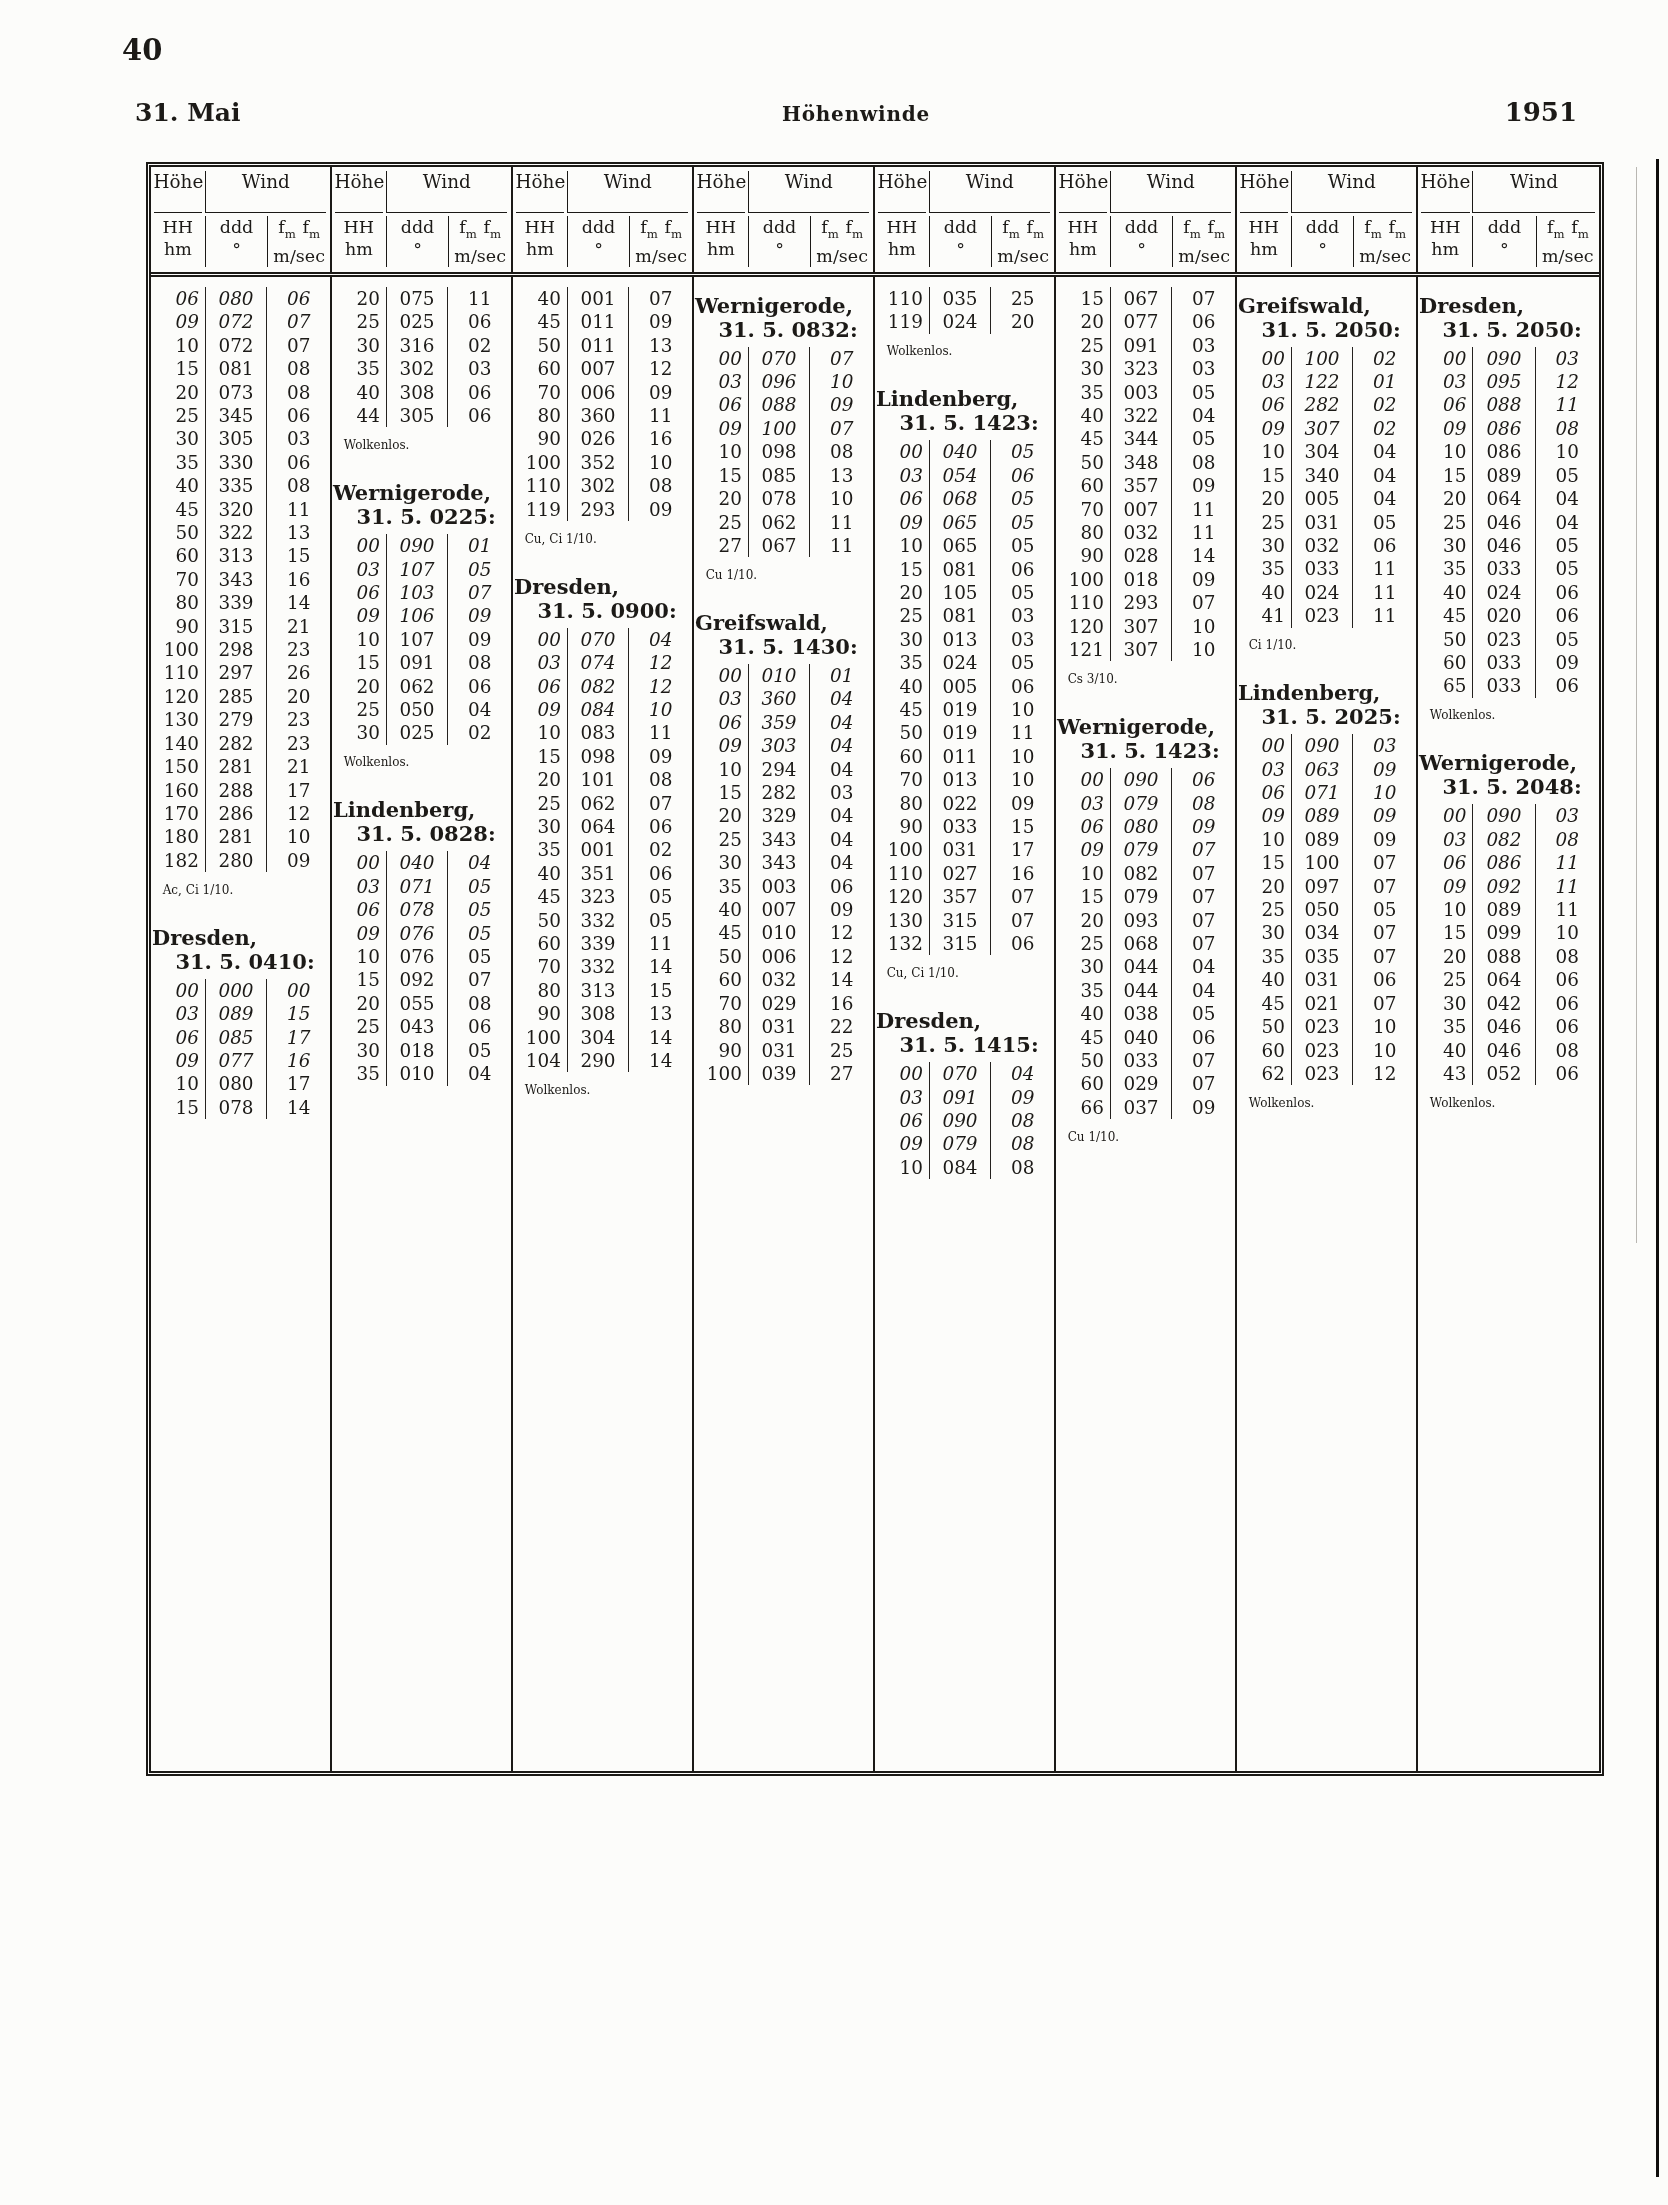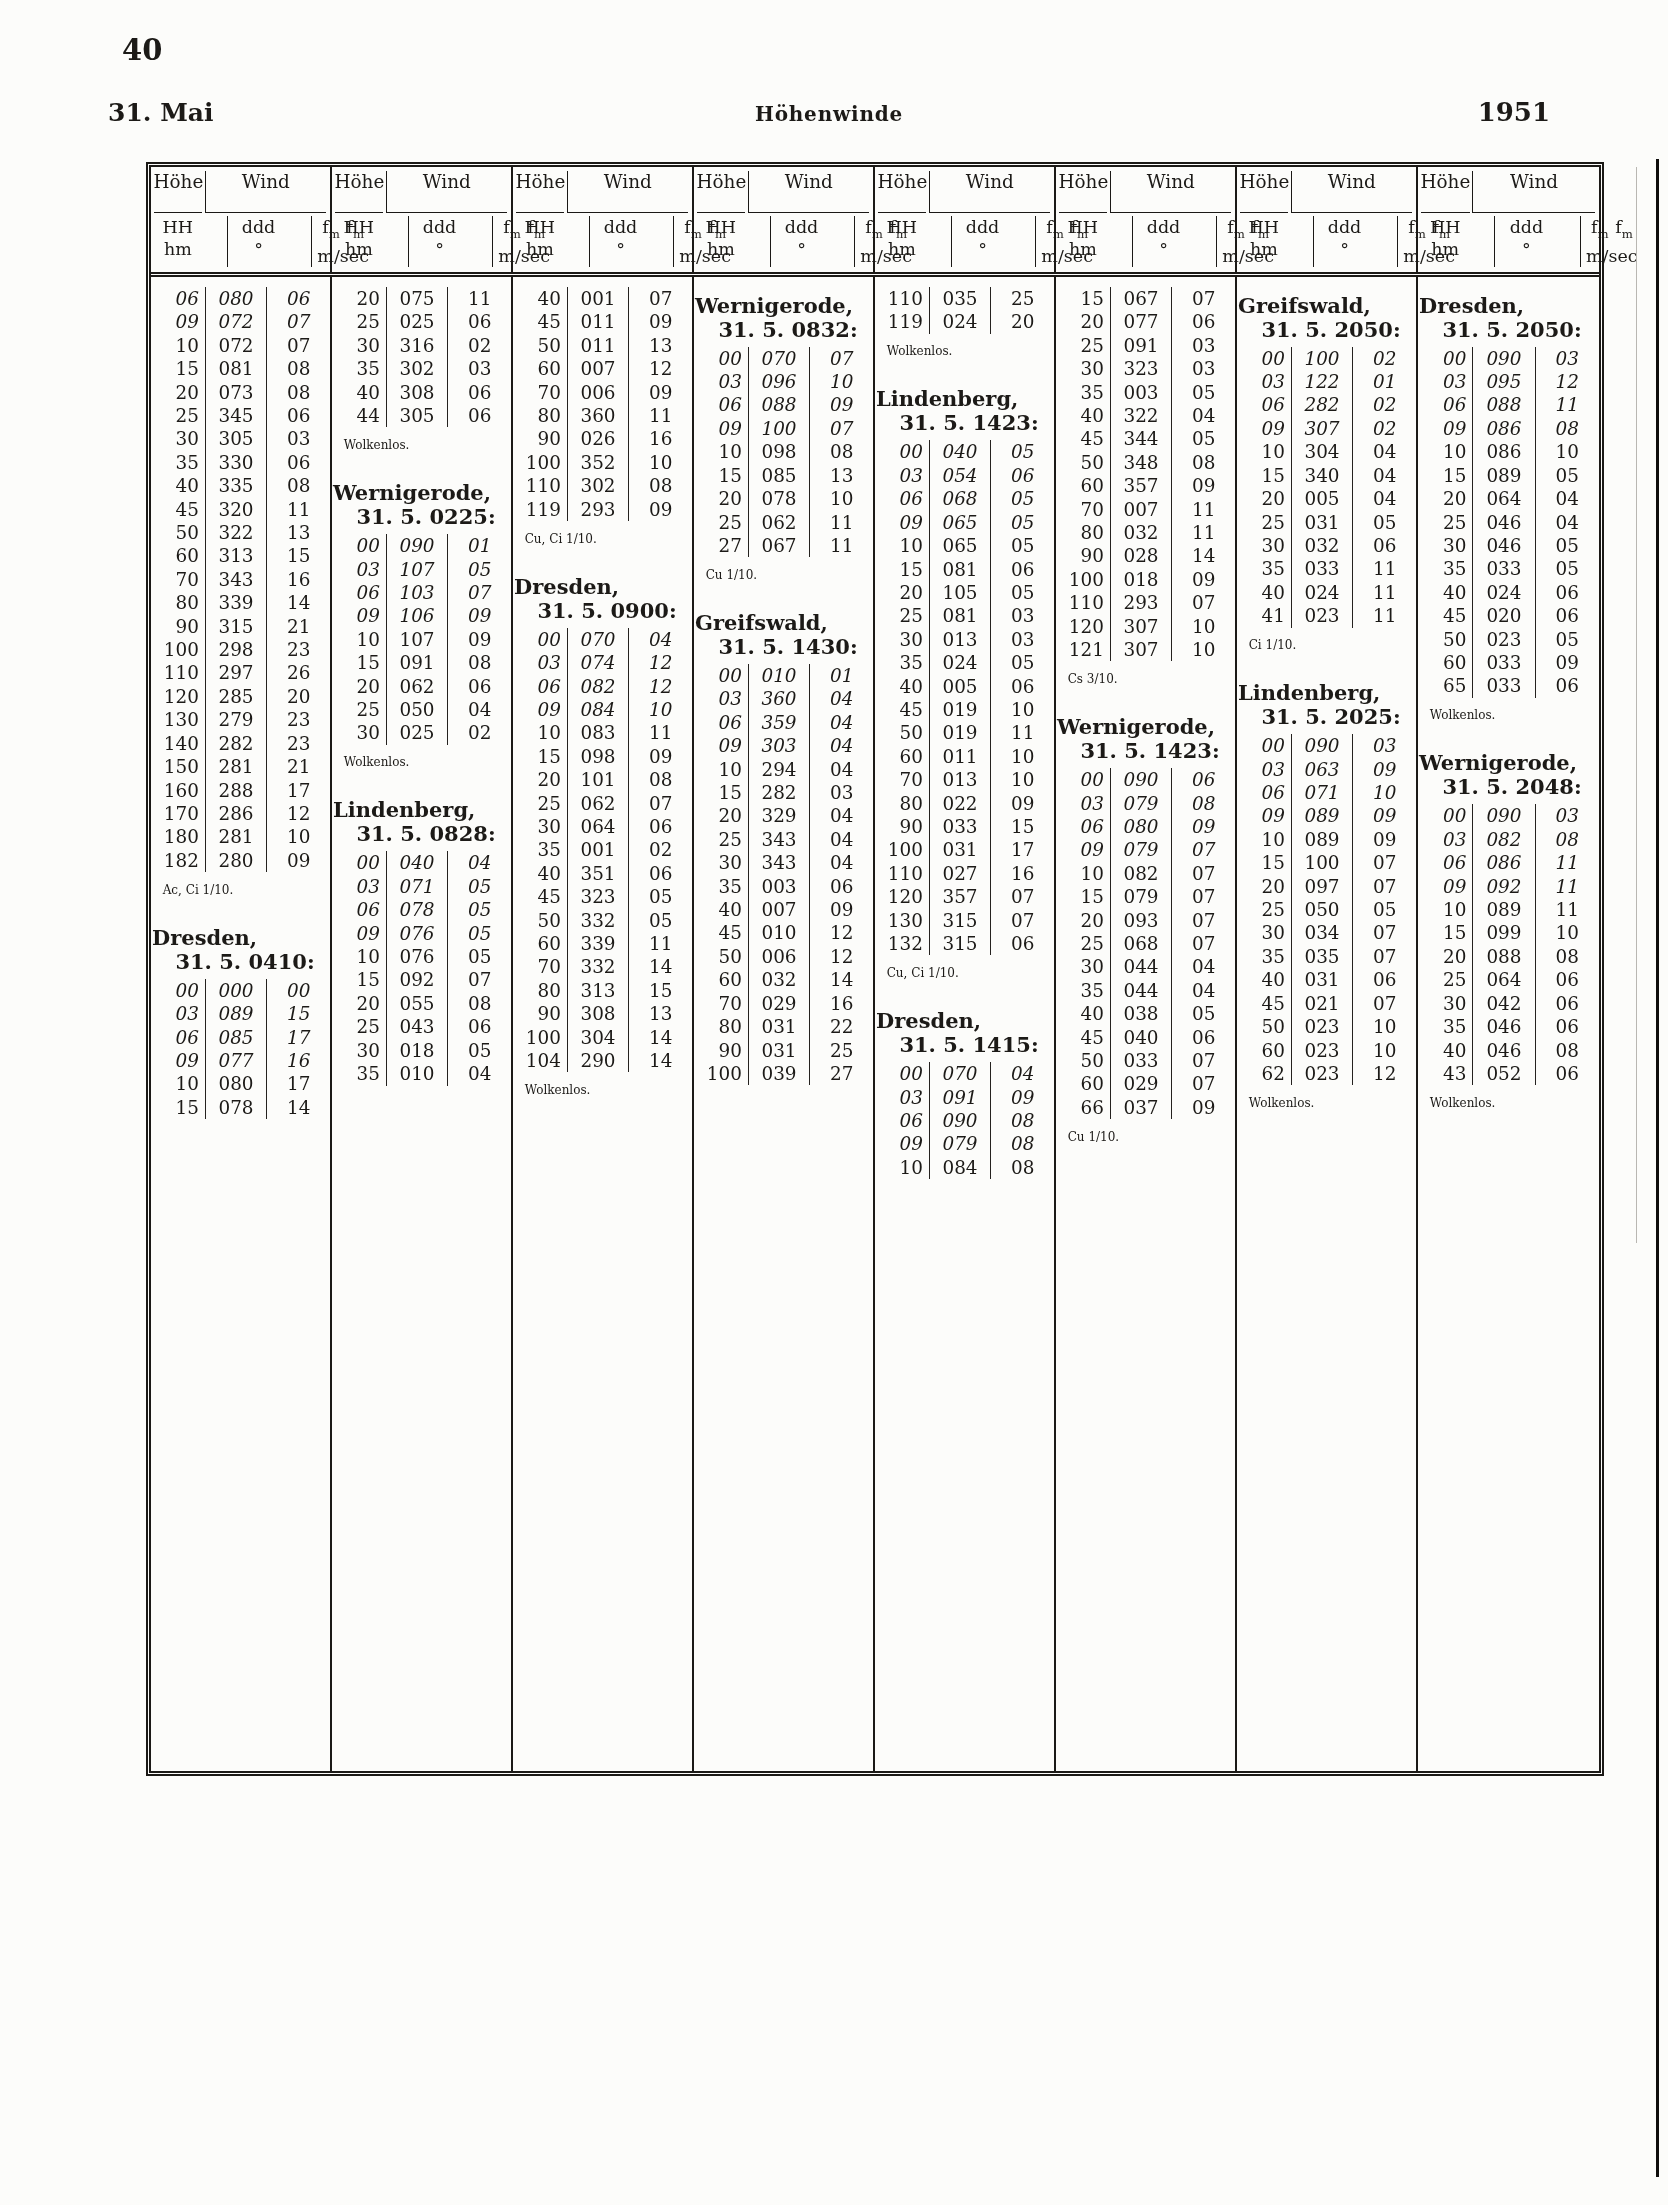--- a/index.html
+++ b/index.html
@@ -1,32 +1,32 @@
 <!DOCTYPE html>
 <html style="font-size:13.4px"><head>
 <meta charset="utf-8">
 <style>
   html,body{margin:0;padding:0;}
   body{width:1669px;height:2205px;background:#e9e9e7;}
   .page{position:relative;width:1669px;height:2205px;background:#fcfcfa;
         font-family:"DejaVu Serif", serif;color:#1c1a17;overflow:hidden;}
   .page-number{position:absolute;left:122px;top:33px;font-size:29px;font-weight:bold;}
-  .page-head{position:absolute;left:108px;top:97px;width:1442px;display:flex;align-items:baseline;justify-content:flex-end;}
+  .page-head{position:absolute;left:135px;top:97px;width:1442px;display:flex;align-items:baseline;justify-content:flex-end;}
   .p-date{width:275px;font-size:25px;font-weight:bold;}
   .p-title{flex:1;text-align:center;font-size:20px;font-weight:bold;letter-spacing:0.8px;}
   .p-year{width:275px;text-align:right;font-size:26px;font-weight:bold;}
 
   .table{position:absolute;left:146px;top:162px;width:1448px;border:5px double #1b1916;background:#fcfcfa;}
   .thead{display:grid;grid-template-columns:repeat(8,1fr);border-bottom:5px double #1b1916;}
   .hgroup{border-right:2.5px solid #1b1916;padding:4.2px 0 5px;}
   .hgroup:last-child{border-right:none;}
   .h-top{display:grid;grid-template-columns:30% 70%;text-align:center;font-size:18.4px;line-height:22px;}
   .h-hoehe{border-bottom:1.7px solid #1b1916;margin:0 2.5px;padding-bottom:2.5px;}
   .h-wind{border-bottom:1.7px solid #1b1916;border-left:1.7px solid #1b1916;margin:0 4.2px 0 0;padding-bottom:19px;}
-  .h-units{display:grid;grid-template-columns:30% 35% 35%;text-align:center;font-size:17.5px;line-height:22px;padding-top:3.3px;gap:22px;}
+  .h-units{display:grid;grid-template-columns:30% 35% 35%;text-align:center;font-size:17.5px;line-height:22px;padding-top:3.3px;}
   .u.ddd,.u.fm{border-left:1.7px solid #1b1916;}
   sub{font-size:11.7px;}
   .fsp{margin-left:6.7px;}
 
   .tbody{display:grid;grid-template-columns:repeat(8,1fr);height:1494px;}
   .col{border-right:2.5px solid #1b1916;padding-top:6.7px;overflow:hidden;}
   .col:last-child{border-right:none;}
   .rows{margin-top:3.3px;}
   .row{display:grid;grid-template-columns:30% 35% 35%;line-height:23.4px;font-size:18.4px;}
   .row .c0{text-align:right;padding-right:5.8px;}

